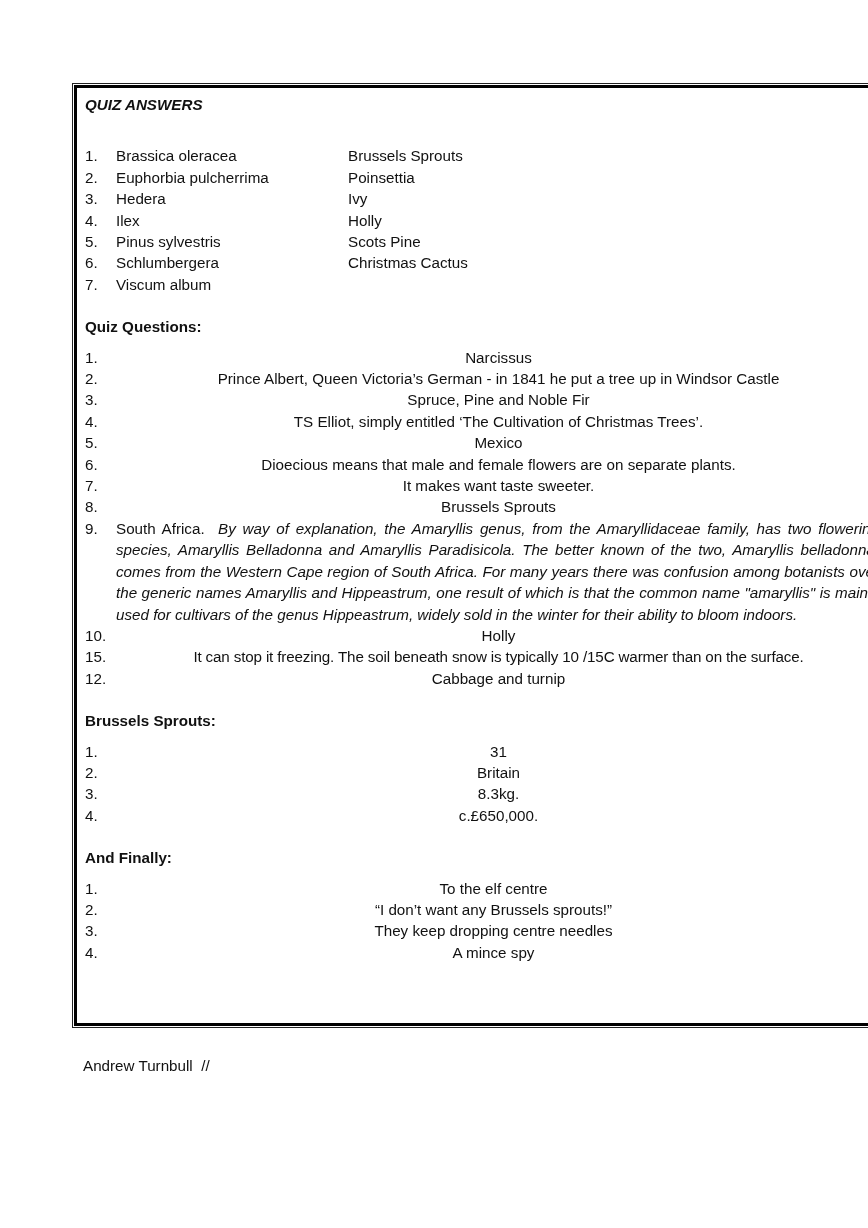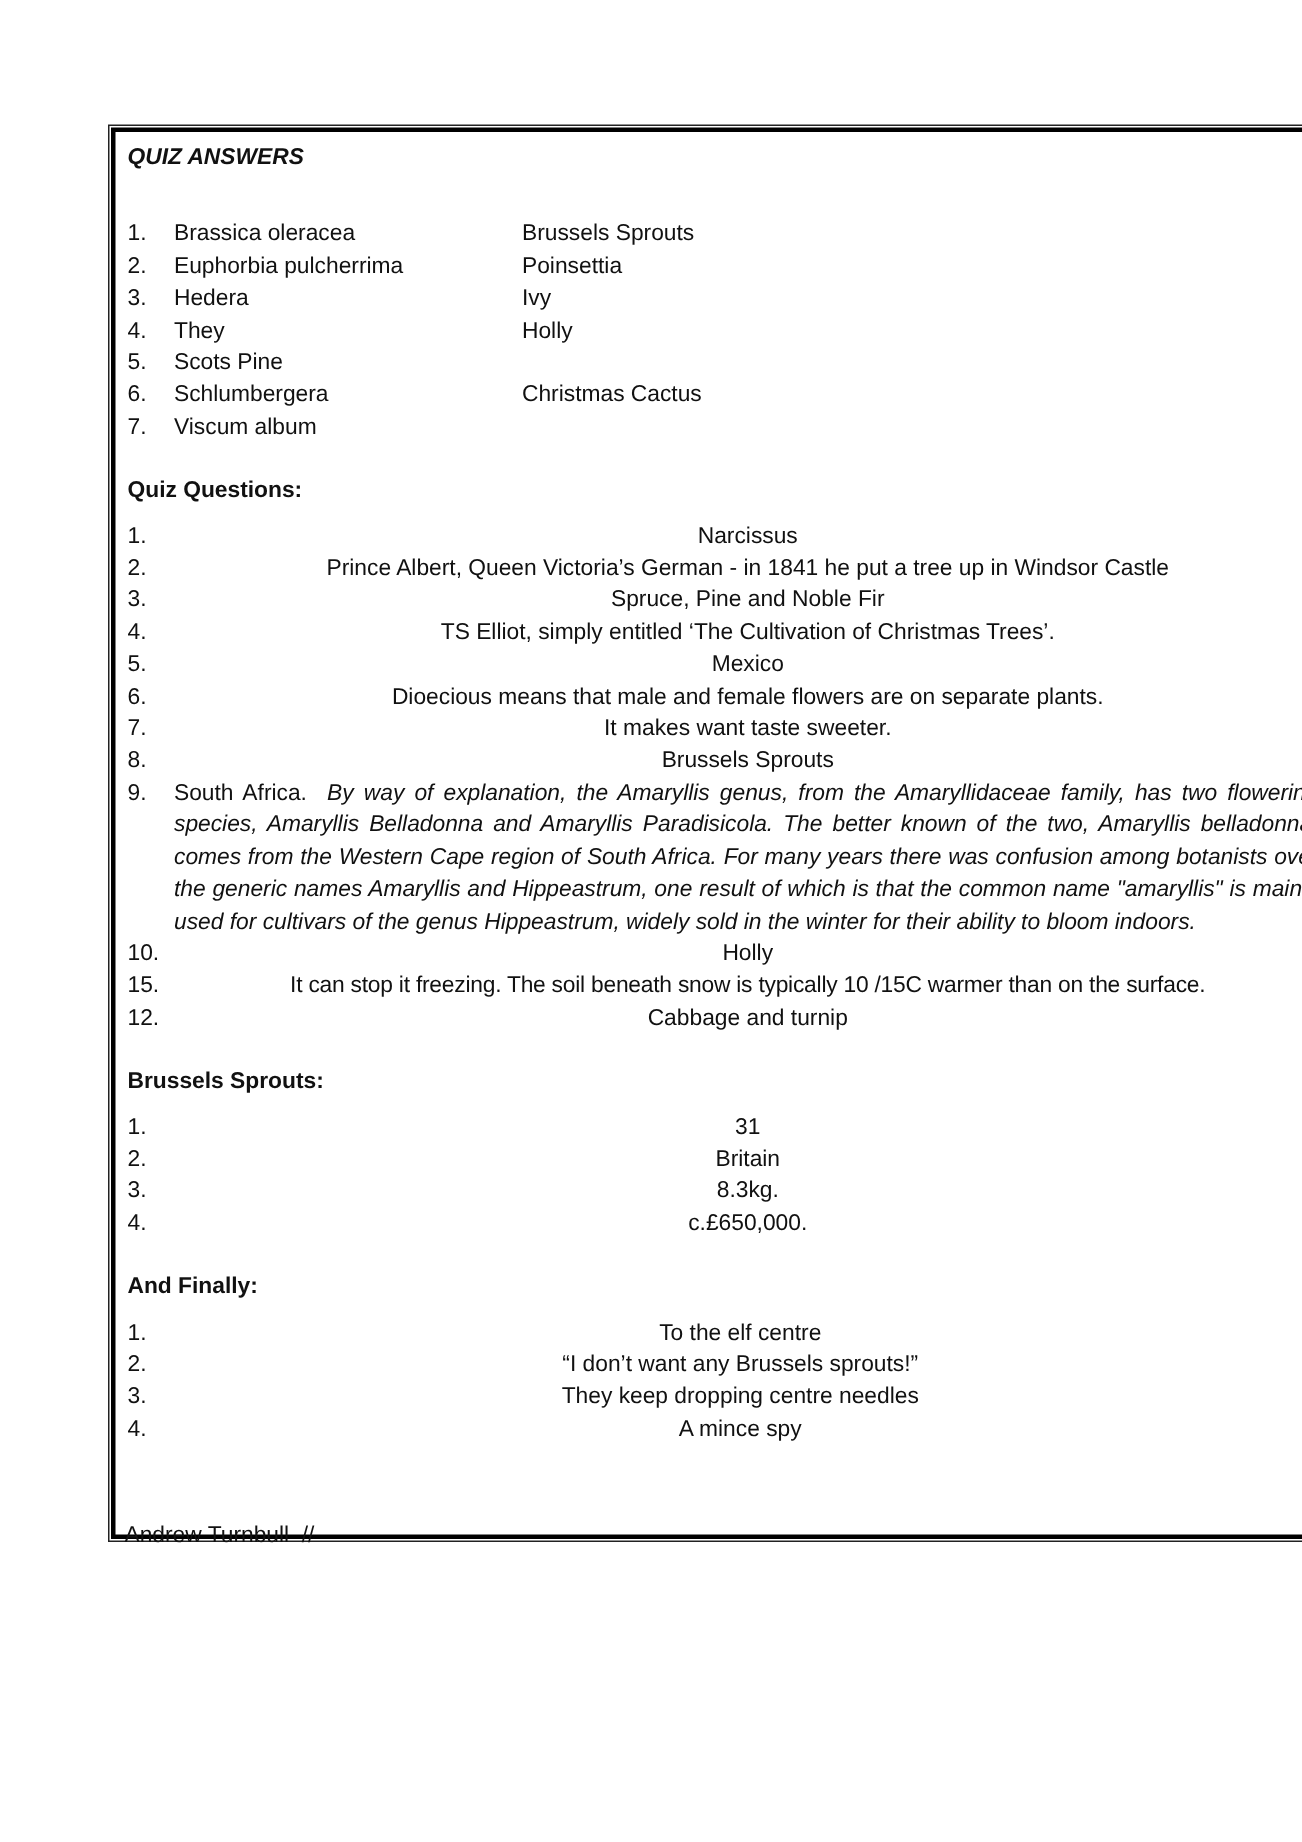--- a/index.html
+++ b/index.html
@@ -72,21 +72,21 @@
     .text { flex: 1; text-align: center; }
     .justify {
       text-align: justify;
       text-align-last: left;
       padding-right: 2px;
     }
     .italic { font-style: italic; }
     .author {
       position: absolute;
       left: 83px;
-      top: 1013px;
+      top: 1055px;
       font-size: 15.2px;
       line-height: 21px;
     }
   </style>
 </head>
 <body>
 
 <div class="frame">
   <div class="frame-inner">
     <div class="content">
@@ -106,25 +106,26 @@
           <span class="latin">Euphorbia pulcherrima</span>
           <span class="common">Poinsettia</span>
         </div>
         <div class="row">
           <span class="num">3.</span>
           <span class="latin">Hedera</span>
           <span class="common">Ivy</span>
         </div>
         <div class="row">
           <span class="num">4.</span>
-          <span class="latin">They</span>
+          <span class="latin">Ilex</span>
           <span class="common">Holly</span>
         </div>
         <div class="row">
           <span class="num">5.</span>
+          <span class="latin">Pinus sylvestris</span>
           <span class="common">Scots Pine</span>
         </div>
         <div class="row">
           <span class="num">6.</span>
           <span class="latin">Schlumbergera</span>
           <span class="common">Christmas Cactus</span>
         </div>
         <div class="row">
           <span class="num">7.</span>
           <span class="latin">Viscum album</span>

